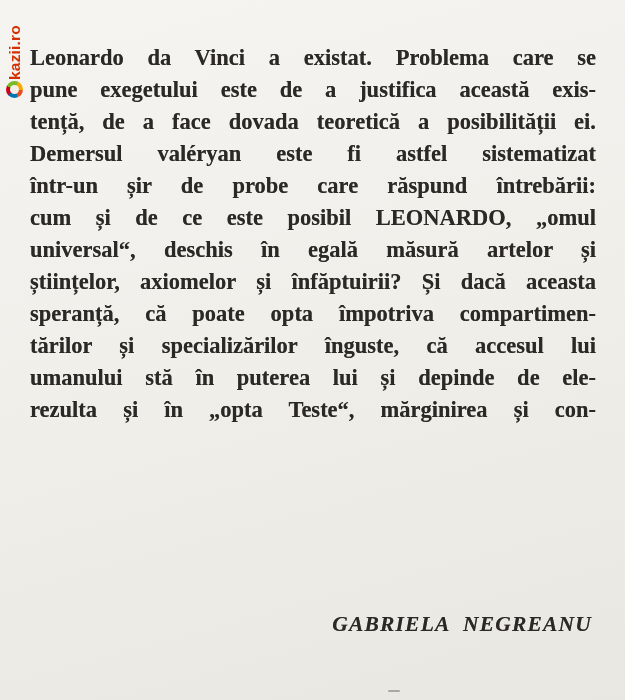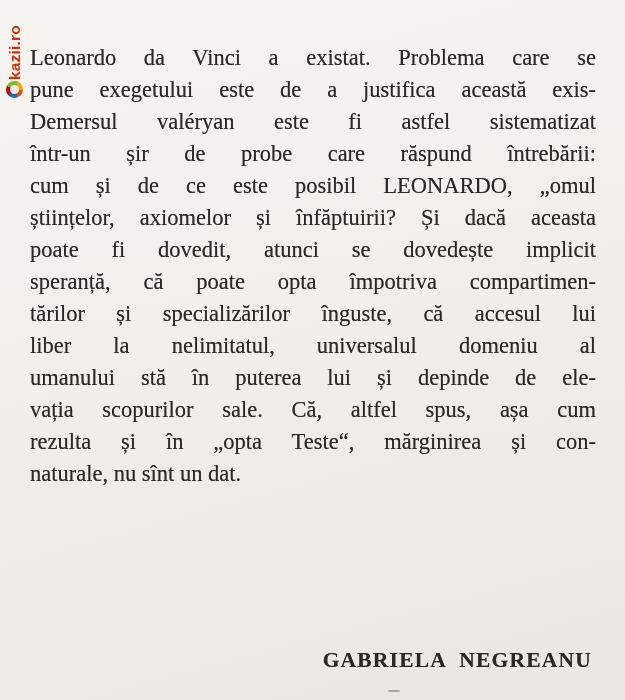--- a/index.html
+++ b/index.html
@@ -58,43 +58,44 @@
     white-space: nowrap;
   }
   
   .text-block {
     position: absolute;
     left: 30px;
     top: 42px;
     width: 566px;
   }
   .line {
-    font-weight: 400;
+    font-weight: 700;
     font-size: 22.5px;
     line-height: 32px;
     color: #2b2926;
     text-align: justify;
     text-align-last: justify;
     white-space: normal;
     text-shadow: 0 0 0.5px rgba(40, 38, 35, 0.55);
   }
   .line.last-line {
     text-align-last: left;
   }
   
   .signature {
     position: absolute;
     right: 33px;
-    top: 648px;
+    top: 612px;
     font-weight: 700;
     font-size: 21.5px;
     letter-spacing: 1.2px;
     word-spacing: 7px;
     color: #2b2926;
     text-shadow: 0 0 0.5px rgba(40, 38, 35, 0.55);
+    font-style: italic;
   }
   
   .scan-dash {
     position: absolute;
     left: 388px;
     top: 690px;
     width: 12px;
     height: 2px;
     background: rgba(90, 88, 84, 0.45);
     border-radius: 1px;
@@ -106,31 +107,29 @@
 <div class="page">
 
   <div class="watermark">
     <span class="logo-ring"></span>
     <span class="watermark-text">kazii.ro</span>
   </div>
 
   <div class="text-block">
     <div class="line">Leonardo da Vinci a existat. Problema care se</div>
     <div class="line">pune exegetului este de a justifica această exis-</div>
+    <div class="line">tență, de a face dovada teoretică  a posibilității ei.</div>
     <div class="line">Demersul valéryan este fi astfel sistematizat</div>
     <div class="line">într-un șir de probe care răspund întrebării:</div>
     <div class="line">cum și de ce este posibil LEONARDO, „omul</div>
+    <div class="line">universal“, deschis în egală măsură artelor și</div>
     <div class="line">științelor, axiomelor și înfăptuirii? Și dacă aceasta</div>
-    <div class="line">poate fi dovedit, atunci se dovedește implicit</div>
     <div class="line">speranță, că poate opta împotriva compartimen-</div>
     <div class="line">tărilor și specializărilor înguste, că accesul lui</div>
-    <div class="line">liber la nelimitatul, universalul domeniu al</div>
     <div class="line">umanului stă în puterea lui și depinde de ele-</div>
-    <div class="line">vația scopurilor sale. Că, altfel spus, așa cum</div>
     <div class="line">rezulta și în „opta Teste“, mărginirea și con-</div>
-    <div class="line last-line">naturale, nu sînt un dat.</div>
   </div>
 
   <div class="signature">GABRIELA NEGREANU</div>
 
   <div class="scan-dash"></div>
 
 </div>
 
 </body></html>

